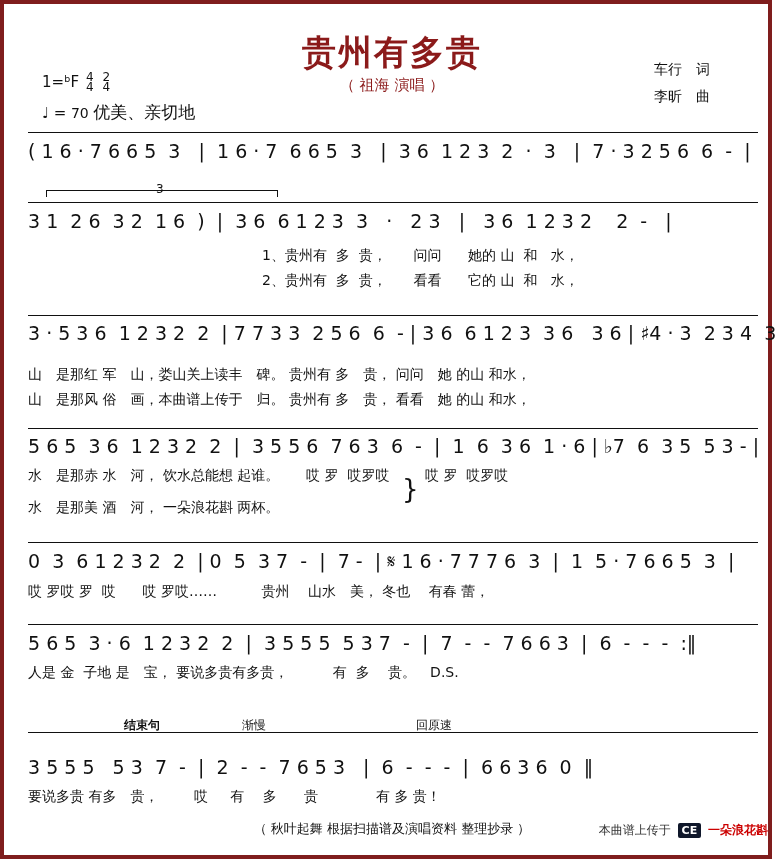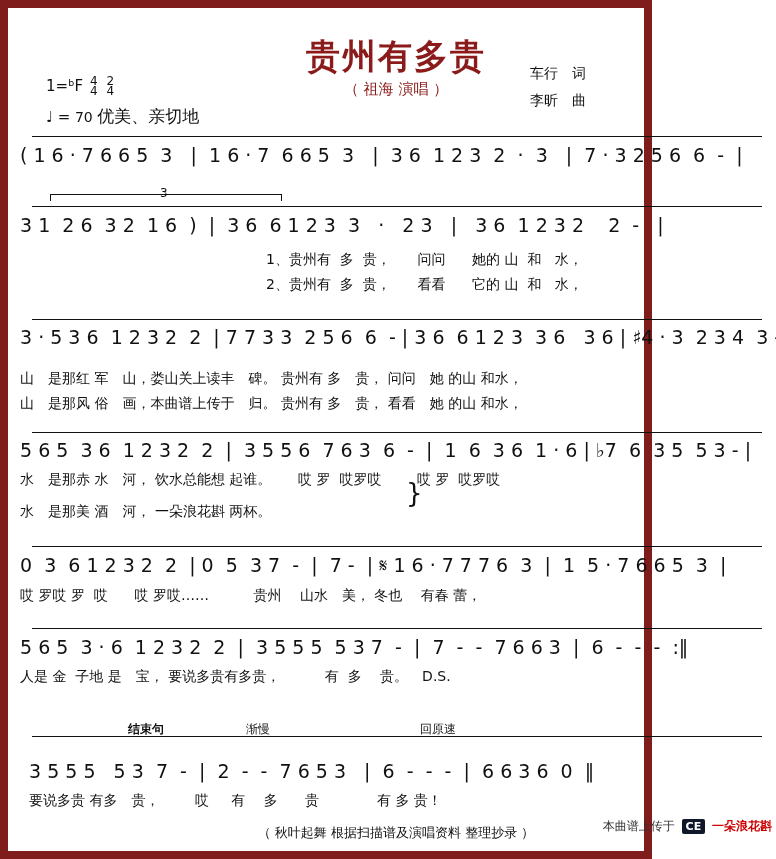--- a/index.html
+++ b/index.html
@@ -4,22 +4,22 @@
 <style>
   html, body { margin:0; padding:0; }
   body {
     width: 776px; height: 859px;
     background: #ffffff;
     font-family: "Liberation Serif", serif;
     position: relative;
     overflow: hidden;
   }
   .sheet {
-    position:absolute; left:0; top:0; width:652px; height:859px;
-    border: 8px solid #7f1d1d;
+    position:absolute; left:0; top:0; width:772px; height:859px;
+    border: 4px solid #7f1d1d;
     box-sizing: border-box;
   }
   
   .title {
     position:absolute; left:0; top:26px; width:776px;
     text-align:center;
     font-size:34px; font-weight:bold; color:#8b1a1a;
     font-family:"DejaVu Sans", sans-serif;
     letter-spacing:2px;
   }
@@ -44,21 +44,21 @@
   }
   .keysig .frac i { display:block; font-style:normal; }
   .tempo {
     position:absolute; left:38px; top:97px;
     font-size:14px; color:#111; font-family:"DejaVu Sans", sans-serif;
   }
   .tempo .mark { font-size:15px; }
   .tempo .expr { font-size:17px; }
 
   
-  .row { position:absolute; left:12px; width:730px; }
+  .row { position:absolute; left:24px; width:730px; }
   .notes {
     font-family:"DejaVu Sans", sans-serif;
     font-size:19px; color:#111; white-space:pre;
     letter-spacing:0px;
   }
   .lyr {
     font-family:"DejaVu Sans", sans-serif;
     font-size:14px; color:#111; white-space:pre;
     letter-spacing:0px;
   }
@@ -161,21 +161,21 @@
   <div class="hr" style="top:620px;"></div>
   <div class="row" style="top:628px;">
     <div class="notes">5 6 5  3 · 6  1 2 3 2  2  |  3 5 5 5  5 3 7  -  |  7  -  -  7 6 6 3  |  6  -  -  -  :‖</div>
     <div class="lyr" style="margin-top:10px;">人是 金  子地 是　宝， 要说多贵有多贵，          有  多　 贵。　D.S.</div>
   </div>
 
   <div class="hr" style="top:728px;"></div>
   <div class="label-sm" style="left:120px; top:713px; font-weight:bold;">结束句</div>
   <div class="label-sm" style="left:238px; top:713px;">渐慢</div>
   <div class="label-sm" style="left:412px; top:713px;">回原速</div>
-  <div class="row" style="top:752px;margin-left:9px;">
+  <div class="row" style="top:752px;">
     <div class="notes">3 5 5 5   5 3  7  -  |  2  -  -  7 6 5 3   |  6  -  -  -  |  6 6 3 6  0  ‖</div>
     <div class="lyr" style="margin-top:10px;">要说多贵 有多　贵，        哎     有　 多　   贵             有 多 贵！</div>
   </div>
 
   <div class="footnote" style="top:816px;">（ 秋叶起舞  根据扫描谱及演唱资料  整理抄录 ）</div>
 
   <div class="credit-bar">
     <span>本曲谱上传于</span>
     <span class="logo">CE</span>
     <span class="site">一朵浪花斟</span>

